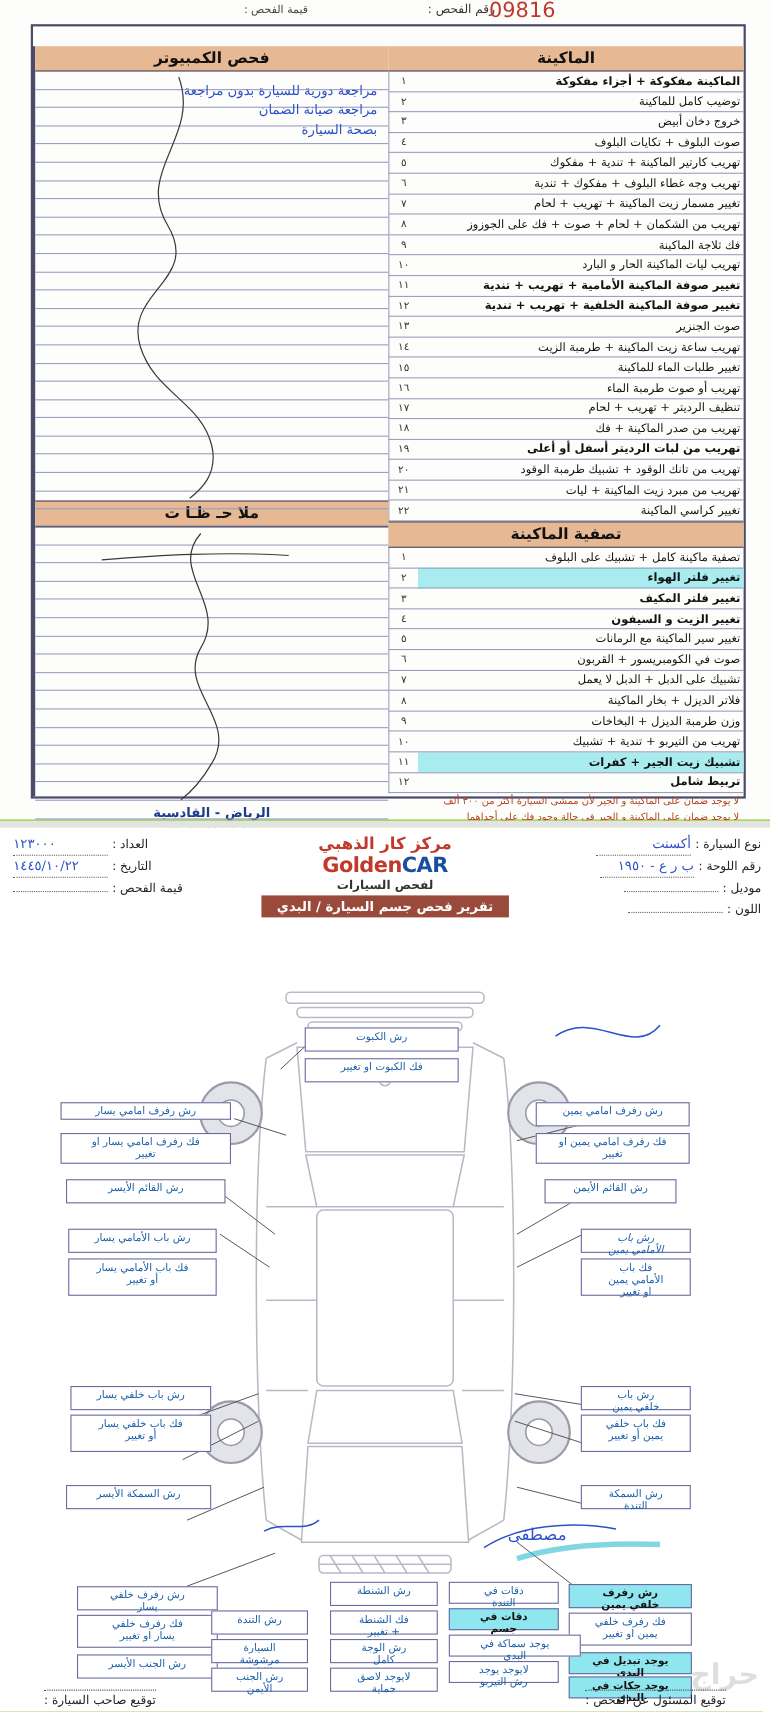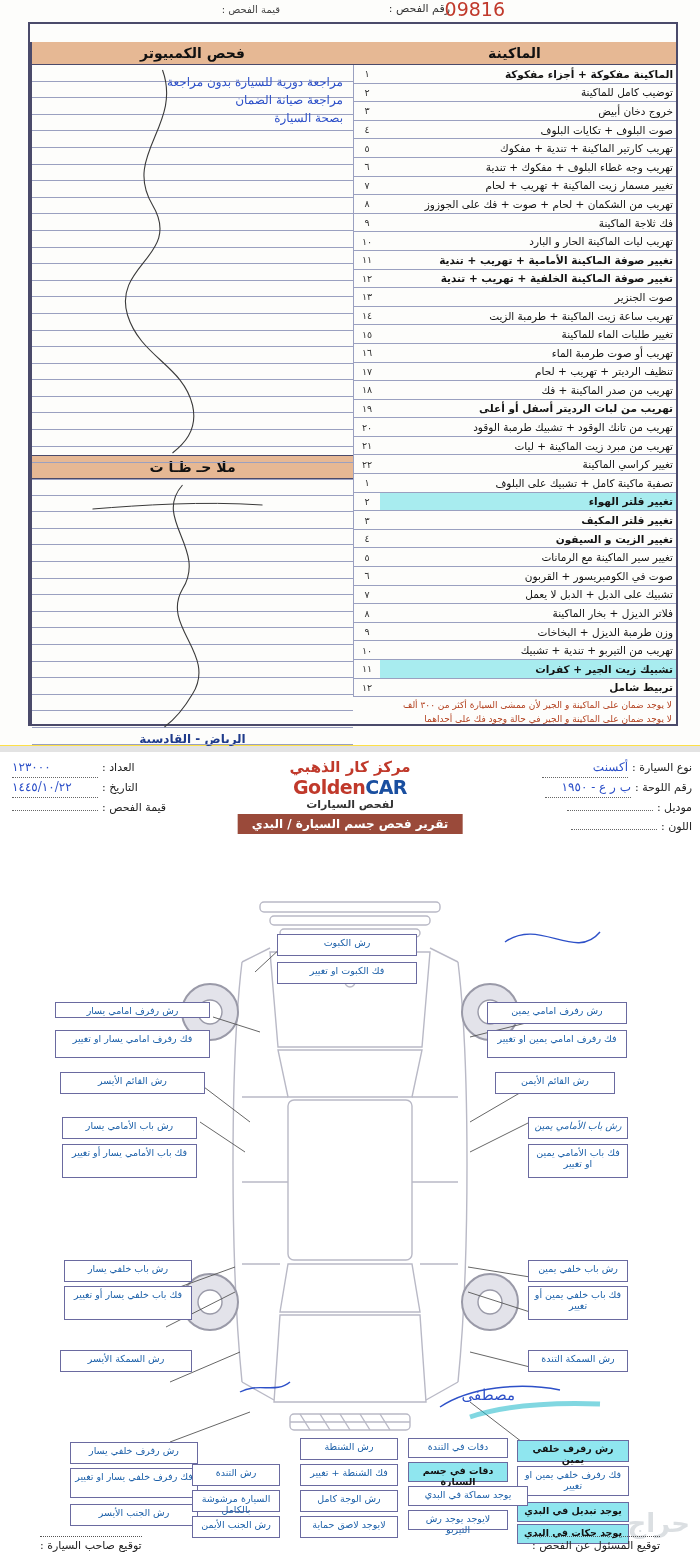--- a/index.html
+++ b/index.html
@@ -1,17 +1,17 @@
 <!DOCTYPE html>
 <html lang="ar" dir="rtl"><head>
 <meta charset="utf-8">
 <style>
   html,body{margin:0;padding:0;background:#e9e9e9;}
   body{font-family:"DejaVu Sans","Liberation Sans",sans-serif;}
-  .page{width:700px;height:1556px;position:relative;background:#fde047;overflow:hidden;}
+  .page{width:700px;height:1556px;position:relative;background:#84cc16;overflow:hidden;}
 
   
   .sheet-top{position:absolute;left:0;top:0;width:700px;height:745px;background:#fdfdfb;}
   .sheet-top .frame{position:absolute;left:28px;top:22px;width:646px;height:700px;border:2px solid #4a4a6a;}
   .no-label{position:absolute;left:auto;right:250px;top:2px;font-size:11px;color:#333;}
   .no-val{position:absolute;right:195px;top:-2px;font-size:19px;color:#c0392b;font-family:"DejaVu Sans",sans-serif;}
   .fees{position:absolute;right:420px;top:4px;font-size:10px;color:#444;}
 
   
   .cols{position:absolute;left:0;top:18px;width:100%;height:calc(100% - 18px);display:flex;flex-direction:row;}
@@ -49,21 +49,21 @@
   .brand .sub{font-size:11px;color:#333;font-weight:bold;}
   .fields-right{position:absolute;right:8px;top:6px;font-size:11px;color:#222;line-height:19px;text-align:right;}
   .fields-left{position:absolute;left:8px;top:6px;font-size:11px;color:#222;line-height:19px;text-align:left;}
   .dotline{display:inline-block;border-bottom:1px dotted #666;min-width:86px;margin:0 4px;vertical-align:baseline;}
   .hw{color:#2d50c8;font-family:"DejaVu Serif",serif;font-size:12px;}
   .title-stamp{position:absolute;left:50%;transform:translateX(-50%);top:62px;background:#9a4a3a;color:#fff;
       font-size:12px;font-weight:bold;padding:3px 14px;letter-spacing:1px;}
 
   .diagram{position:relative;width:700px;height:690px;}
   .lbl{position:absolute;border:1px solid #6a6aa0;background:#fff;color:#1b5fa8;font-size:9.5px;
-      padding:2px 4px;text-align:center;line-height:11px;box-sizing:border-box;}
+      padding:2px 20px;text-align:center;line-height:11px;box-sizing:border-box;}
   .lbl.cyan{background:#8fe6ef;color:#111;font-weight:bold;}
   .bot-foot{position:absolute;left:0;bottom:4px;width:700px;display:flex;justify-content:space-between;
       padding:0 40px;box-sizing:border-box;font-size:11px;color:#222;}
   .bot-foot span{border-top:1px dotted #555;padding-top:2px;}
   .wm{position:absolute;right:10px;bottom:18px;font-size:26px;color:#bfc6cc;opacity:.55;font-weight:bold;}
   .divider{position:absolute;left:0;top:746px;width:700px;height:6px;background:#e3e3e3;}
 </style>
 </head>
 <body>
 
@@ -165,20 +165,21 @@
                 <tr>
                   <td class="item ">تهريب من مبرد زيت الماكينة + ليات</td>
                   <td class="num">٢١</td>
                 </tr>
                 <tr>
                   <td class="item ">تغيير كراسي الماكينة</td>
                   <td class="num">٢٢</td>
                 </tr>
               </tbody>
           </table>
+          <div class="sect-title">تصفية الماكينة</div>
           <table class="lst">
             <tbody id="cooling-rows">
                 <tr>
                   <td class="item ">تصفية ماكينة كامل + تشبيك على البلوف</td>
                   <td class="num">١</td>
                 </tr>
                 <tr>
                   <td class="item hl-cyan">تغيير فلتر الهواء</td>
                   <td class="num">٢</td>
                 </tr>

